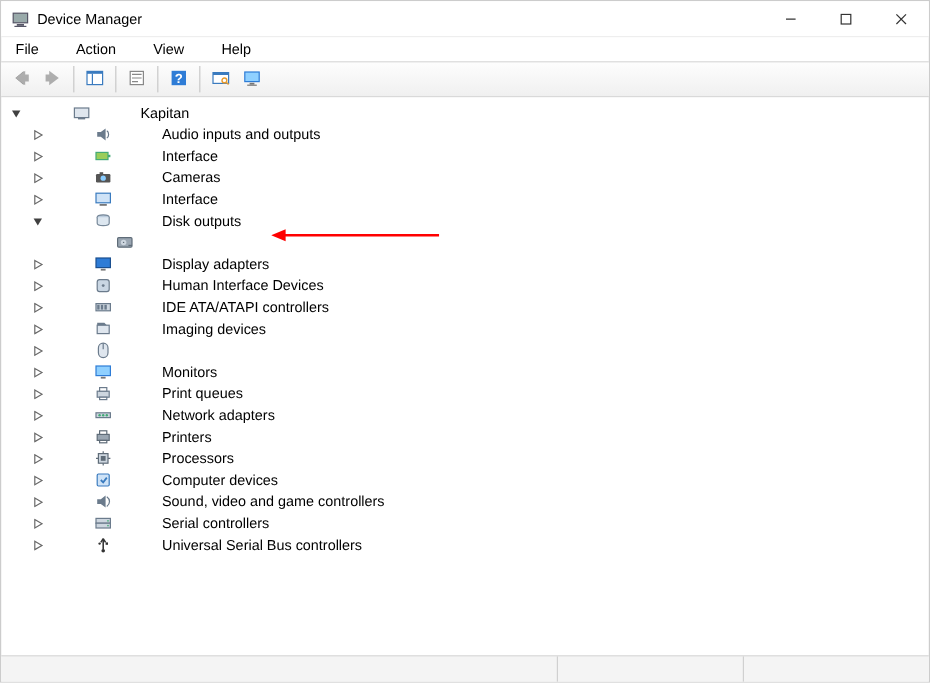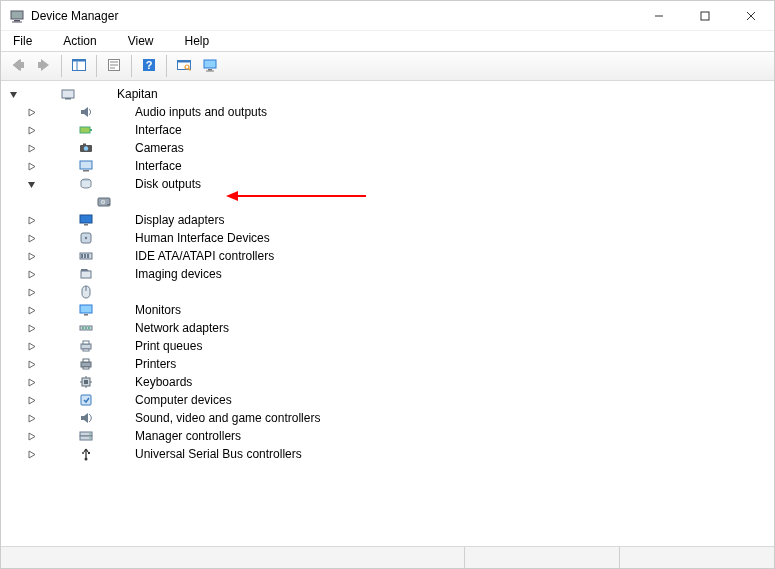--- a/index.html
+++ b/index.html
@@ -346,42 +346,42 @@
           <span class="nodelabel">Monitors</span>
         </div>
         <div class="row" style="--indent: 22px;">
           <span class="twisty">
             <svg viewBox="0 0 9 9">
               <path d="M2 1 L8 4.5 L2 8 Z" fill="none" stroke="#6a6a6a" stroke-width="1"></path>
             </svg>
           </span>
           <span class="nodeicon">
             <svg viewBox="0 0 16 16">
+              <rect x="3" y="6" width="10" height="5" fill="#cdd6df" stroke="#6b7b8c"></rect>
+              <rect x="5" y="3" width="6" height="3" fill="#fff" stroke="#6b7b8c"></rect>
+              <rect x="5" y="11" width="6" height="2" fill="#fff" stroke="#6b7b8c"></rect>
+            </svg>
+          </span>
+          <span class="nodelabel">Print queues</span>
+        </div>
+        <div class="row" style="--indent: 22px;">
+          <span class="twisty">
+            <svg viewBox="0 0 9 9">
+              <path d="M2 1 L8 4.5 L2 8 Z" fill="none" stroke="#6a6a6a" stroke-width="1"></path>
+            </svg>
+          </span>
+          <span class="nodeicon">
+            <svg viewBox="0 0 16 16">
               <rect x="2" y="6" width="12" height="4" fill="#cdd6df" stroke="#6b7b8c"></rect>
               <circle cx="5" cy="8" r="1" fill="#4a7"></circle>
               <circle cx="8" cy="8" r="1" fill="#4a7"></circle>
               <circle cx="11" cy="8" r="1" fill="#4a7"></circle>
             </svg>
           </span>
           <span class="nodelabel">Network adapters</span>
-        </div>
-        <div class="row" style="--indent: 22px;">
-          <span class="twisty">
-            <svg viewBox="0 0 9 9">
-              <path d="M2 1 L8 4.5 L2 8 Z" fill="none" stroke="#6a6a6a" stroke-width="1"></path>
-            </svg>
-          </span>
-          <span class="nodeicon">
-            <svg viewBox="0 0 16 16">
-              <rect x="3" y="6" width="10" height="5" fill="#cdd6df" stroke="#6b7b8c"></rect>
-              <rect x="5" y="3" width="6" height="3" fill="#fff" stroke="#6b7b8c"></rect>
-              <rect x="5" y="11" width="6" height="2" fill="#fff" stroke="#6b7b8c"></rect>
-            </svg>
-          </span>
-          <span class="nodelabel">Print queues</span>
         </div>
         <div class="row" style="--indent: 22px;">
           <span class="twisty">
             <svg viewBox="0 0 9 9">
               <path d="M2 1 L8 4.5 L2 8 Z" fill="none" stroke="#6a6a6a" stroke-width="1"></path>
             </svg>
           </span>
           <span class="nodeicon">
             <svg viewBox="0 0 16 16">
               <rect x="3" y="6" width="10" height="5" fill="#9aa6b2" stroke="#5f6c78"></rect>
@@ -400,21 +400,21 @@
           <span class="nodeicon">
             <svg viewBox="0 0 16 16">
               <rect x="4" y="4" width="8" height="8" fill="#cdd6df" stroke="#5f6c78"></rect>
               <rect x="6" y="6" width="4" height="4" fill="#5f6c78"></rect>
               <line x1="8" y1="2" x2="8" y2="4" stroke="#5f6c78"></line>
               <line x1="8" y1="12" x2="8" y2="14" stroke="#5f6c78"></line>
               <line x1="2" y1="8" x2="4" y2="8" stroke="#5f6c78"></line>
               <line x1="12" y1="8" x2="14" y2="8" stroke="#5f6c78"></line>
             </svg>
           </span>
-          <span class="nodelabel">Keyboards</span>
+          <span class="nodelabel">Processors</span>
         </div>
         <div class="row" style="--indent: 22px;">
           <span class="twisty">
             <svg viewBox="0 0 9 9">
               <path d="M2 1 L8 4.5 L2 8 Z" fill="none" stroke="#6a6a6a" stroke-width="1"></path>
             </svg>
           </span>
           <span class="nodeicon">
             <svg viewBox="0 0 16 16">
               <rect x="3" y="3" width="10" height="10" rx="1" fill="#cfe3f7" stroke="#3a7bbf"></rect>
@@ -444,21 +444,21 @@
             </svg>
           </span>
           <span class="nodeicon">
             <svg viewBox="0 0 16 16">
               <rect x="2" y="4" width="12" height="4" fill="#cdd6df" stroke="#6b7b8c"></rect>
               <rect x="2" y="8" width="12" height="4" fill="#cdd6df" stroke="#6b7b8c"></rect>
               <circle cx="12" cy="6" r=".7" fill="#4a7"></circle>
               <circle cx="12" cy="10" r=".7" fill="#4a7"></circle>
             </svg>
           </span>
-          <span class="nodelabel">Manager controllers</span>
+          <span class="nodelabel">Serial controllers</span>
         </div>
         <div class="row" style="--indent: 22px;">
           <span class="twisty">
             <svg viewBox="0 0 9 9">
               <path d="M2 1 L8 4.5 L2 8 Z" fill="none" stroke="#6a6a6a" stroke-width="1"></path>
             </svg>
           </span>
           <span class="nodeicon">
             <svg viewBox="0 0 16 16">
               <circle cx="8" cy="13" r="1.5" fill="#333"></circle>

